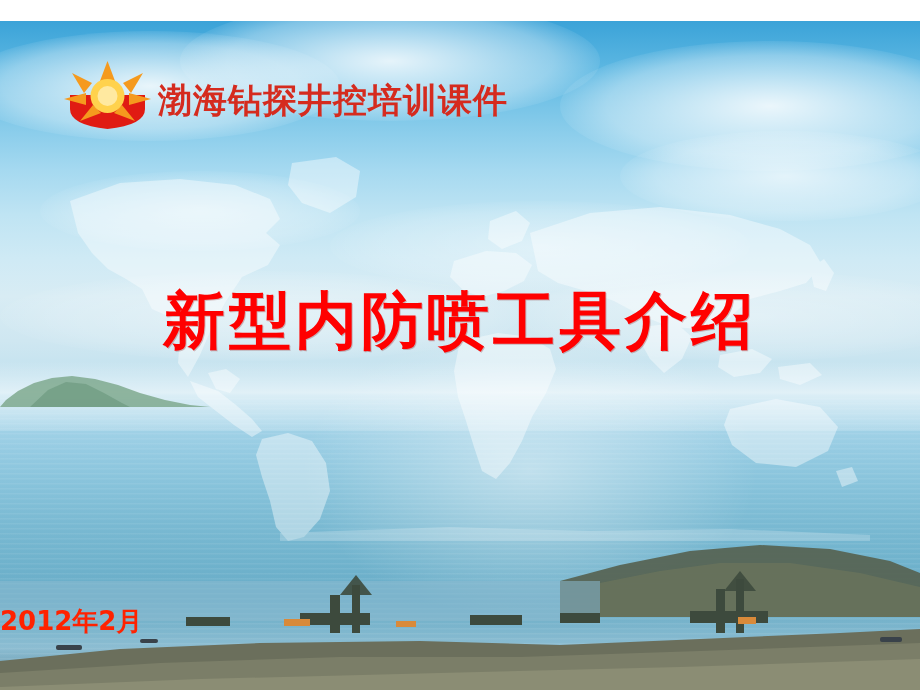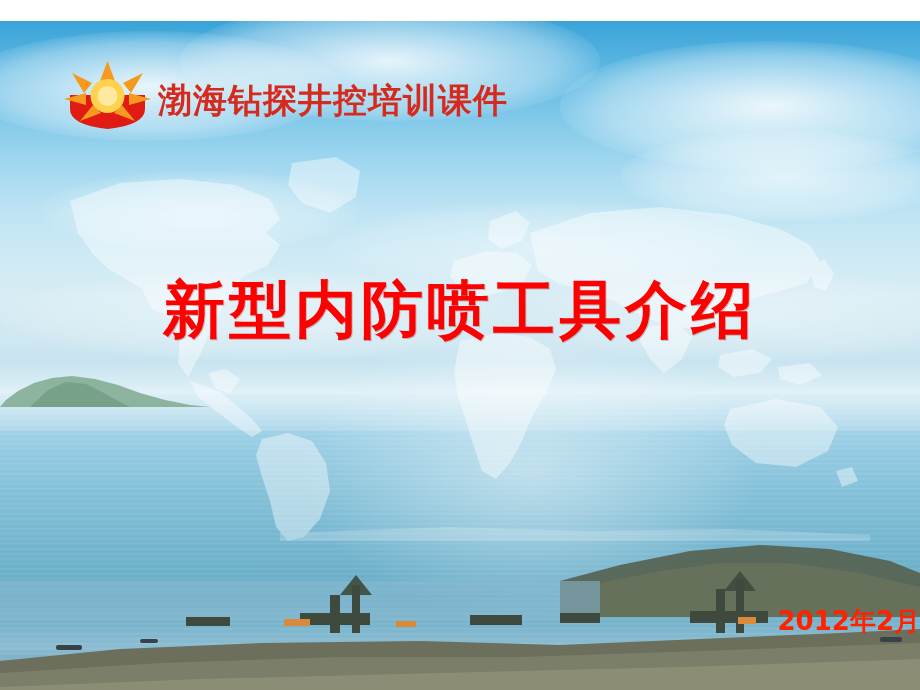--- a/index.html
+++ b/index.html
@@ -136,38 +136,38 @@
     font-weight: bold;
     color: #d52b1e;
     letter-spacing: 1px;
     white-space: nowrap;
     font-family: "DejaVu Sans", "Liberation Sans", sans-serif;
   }
   
   .main-title {
     position: absolute;
     left: 0;
-    top: 247px;
+    top: 258px;
     width: 920px;
     text-align: center;
     font-size: 62px;
     font-weight: bold;
     color: #ff0000;
     letter-spacing: 4px;
     font-family: "DejaVu Serif", "Liberation Serif", serif;
     text-shadow: 1px 1px 0 rgba(120,0,0,0.25);
     white-space: nowrap;
   }
   
   .slide-date {
     position: absolute;
     left: 0;
     top: 583px;
     width: 920px;
-    text-align: right;
+    text-align: left;
     font-size: 26px;
     font-weight: bold;
     color: #ff2200;
     font-family: "DejaVu Sans", "Liberation Sans", sans-serif;
     white-space: nowrap;
   }
 </style>
 </head>
 <body>
 

